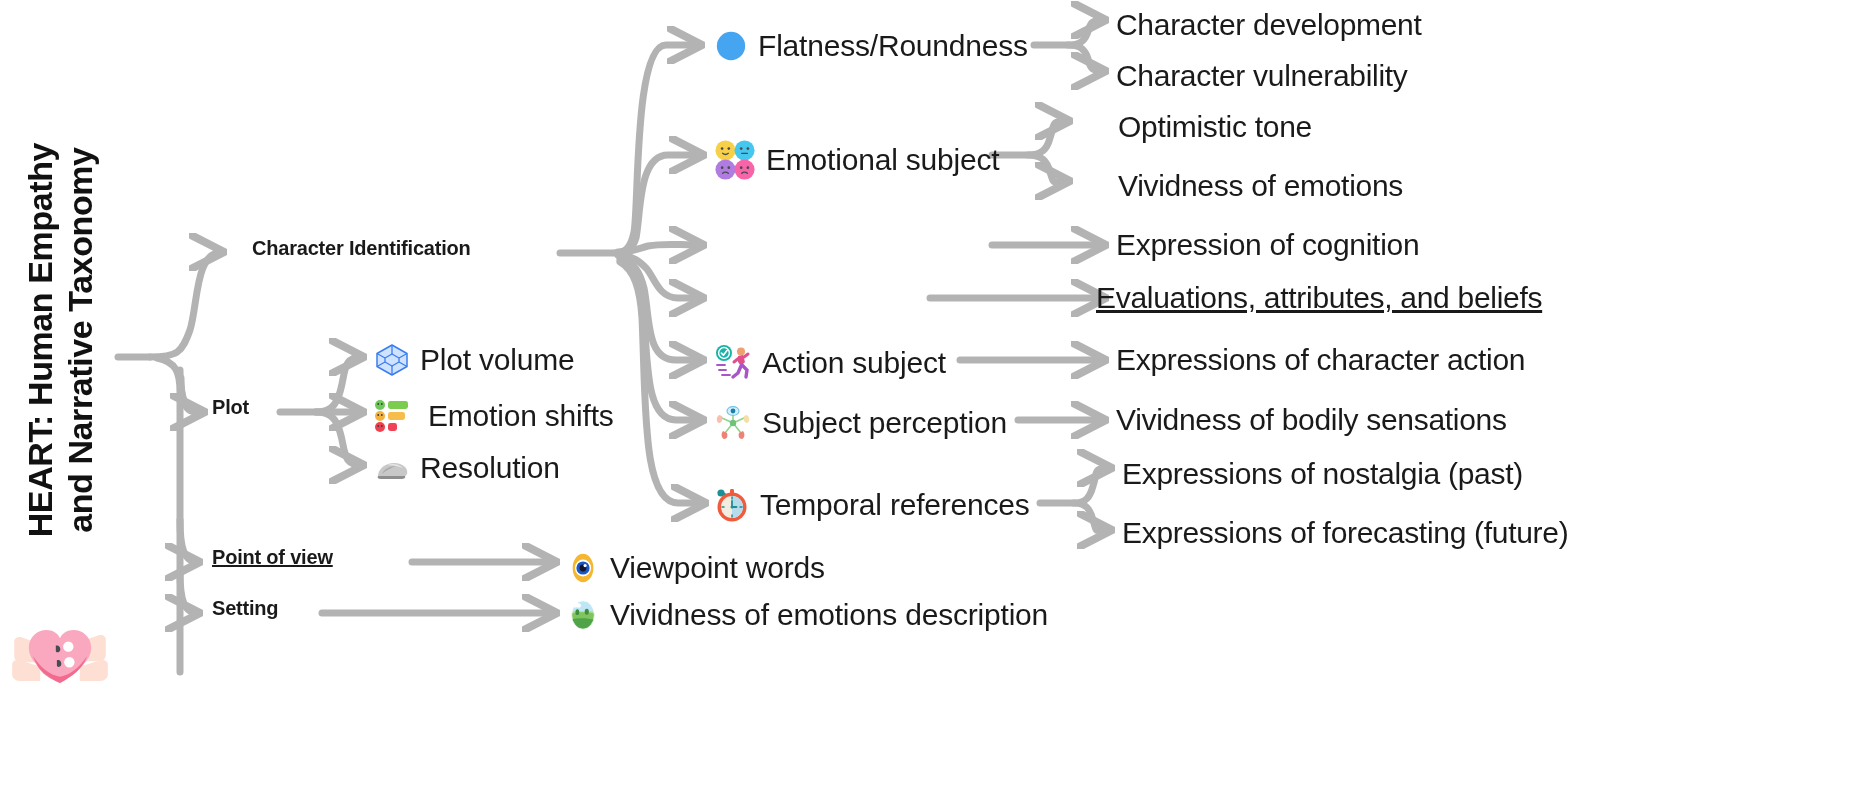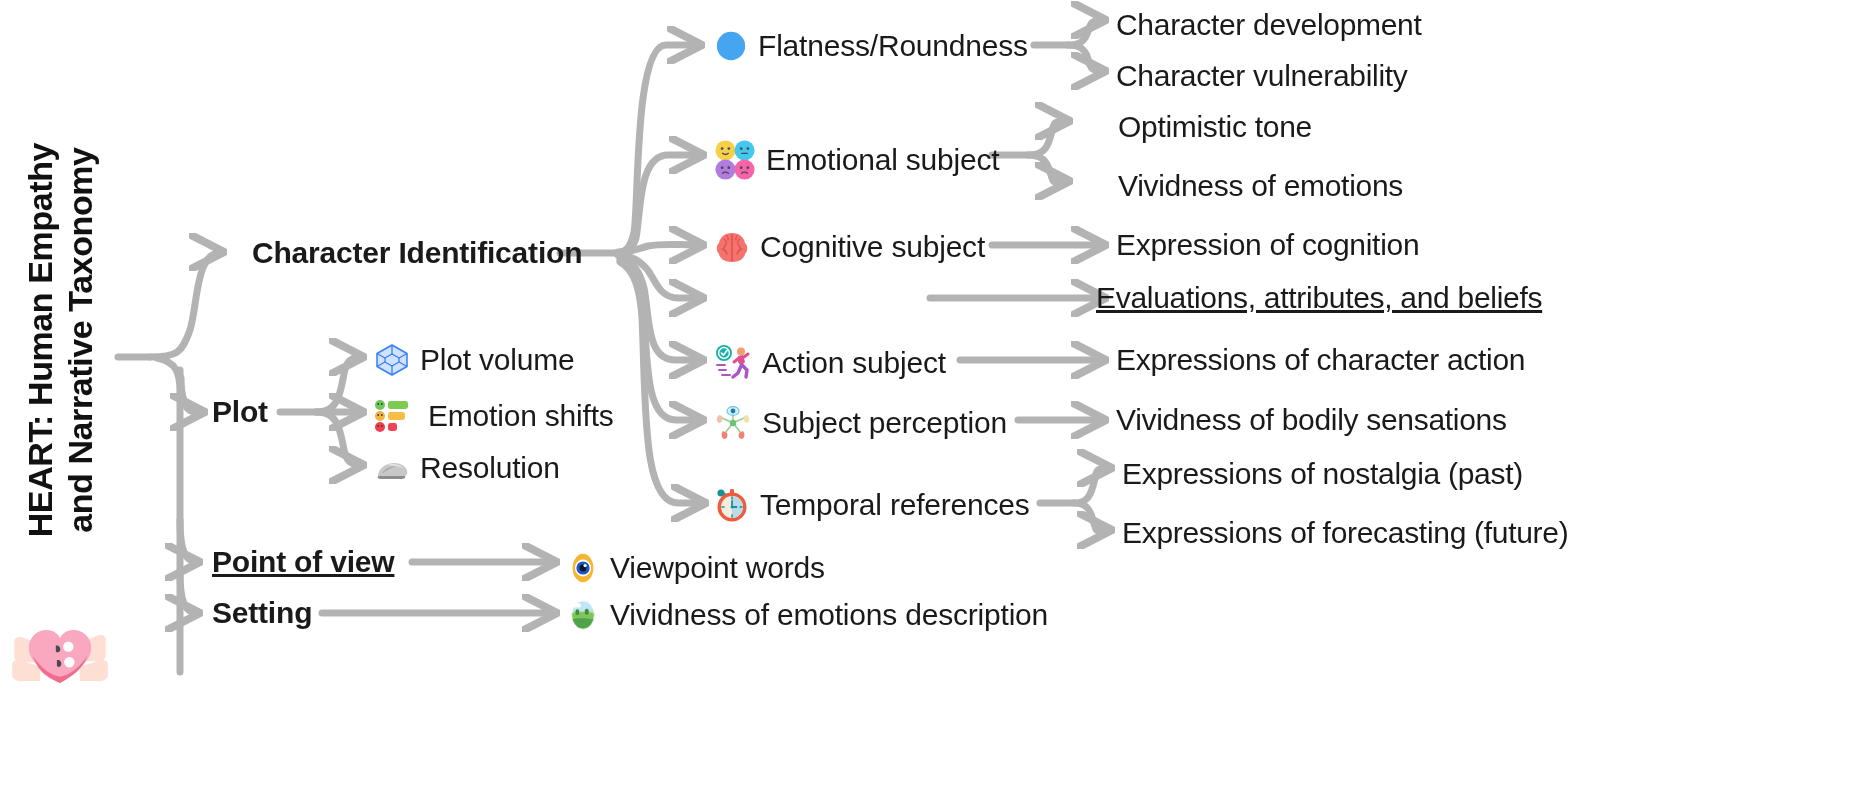--- a/index.html
+++ b/index.html
@@ -30,21 +30,21 @@
     line-height:1;
   }
   .node .ico{
     display:inline-block;
     line-height:1;
     margin-right:10px;
     flex:0 0 auto;
   }
   .lvl1{
     font-weight:bold;
-    font-size:30px;
+    font-size:20px;
     letter-spacing:-0.2px;
   }
   .lvl2{
     font-weight:normal;
     font-size:30px;
     letter-spacing:-0.2px;
   }
   .lvl3{
     font-weight:normal;
     font-size:30px;
@@ -231,37 +231,20 @@
           <path d="M9 36 q3 -2.6 6 0" stroke="#4a4a52" stroke-width="1.4" fill="none" stroke-linecap="round"></path>
           <circle cx="28.5" cy="30" r="1.4"></circle>
             <circle cx="35.5" cy="30" r="1.4"></circle>
           <path d="M29 36 q3 -2.6 6 0" stroke="#4a4a52" stroke-width="1.4" fill="none" stroke-linecap="round"></path>
         </g>
       </svg>
     </span>
     <span>Emotional subject</span>
   </div>
 
-  <div class="node lvl2" style="left:714px; top:229px;">
-    <span class="ico">
-      <svg class="emoji-svg" width="36" height="36" viewBox="0 0 36 36">
-        <path d="M18 4 C11 4 6 8 5 14 C2 16 2 22 5 25 C6 30 11 33 18 33 C25 33 30 30 31 25 C34 22 34 16 31 14 C30 8 25 4 18 4 Z" fill="#f4736f"></path>
-        <path d="M18 5 L18 32" stroke="#e0524f" stroke-width="1.6" fill="none"></path>
-        <g stroke="#e0524f" stroke-width="1.3" fill="none" stroke-linecap="round">
-          <path d="M10 10 q4 3 1 7 q-3 3 1 6"></path>
-          <path d="M26 10 q-4 3 -1 7 q3 3 -1 6"></path>
-          <path d="M8 20 q4 1 5 5"></path>
-          <path d="M28 20 q-4 1 -5 5"></path>
-          <path d="M13 7 q2 2 1 4"></path>
-          <path d="M23 7 q-2 2 -1 4"></path>
-        </g>
-      </svg>
-    </span>
-    <span>Cognitive subject</span>
-  </div>
 
 
   <div class="node lvl2" style="left:714px; top:344px;">
     <span class="ico">
       <svg class="emoji-svg" width="38" height="38" viewBox="0 0 38 38">
         <circle cx="10" cy="9" r="8" fill="#18b3a8"></circle>
         <circle cx="10" cy="9" r="5.4" fill="none" stroke="#ffffff" stroke-width="1.5"></circle>
         <path d="M7.4 9.2 L9.4 11.2 L13 6.6" stroke="#ffffff" stroke-width="1.7" fill="none" stroke-linecap="round" stroke-linejoin="round"></path>
         <circle cx="27" cy="7.5" r="4" fill="#f0a070"></circle>
         <path d="M24 12 L29 11 L31 18 L27 22 L24 18 Z" fill="#e0508c"></path>

